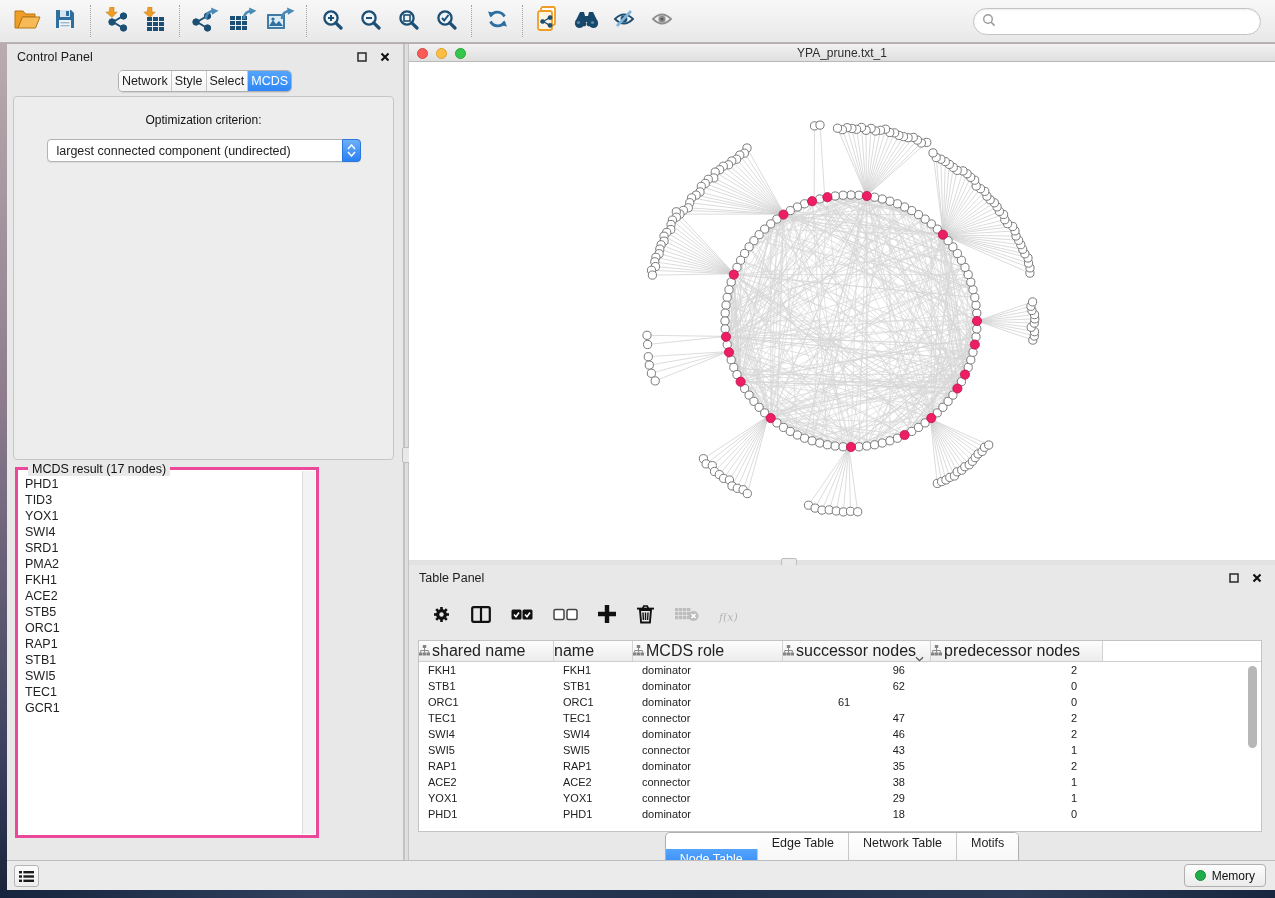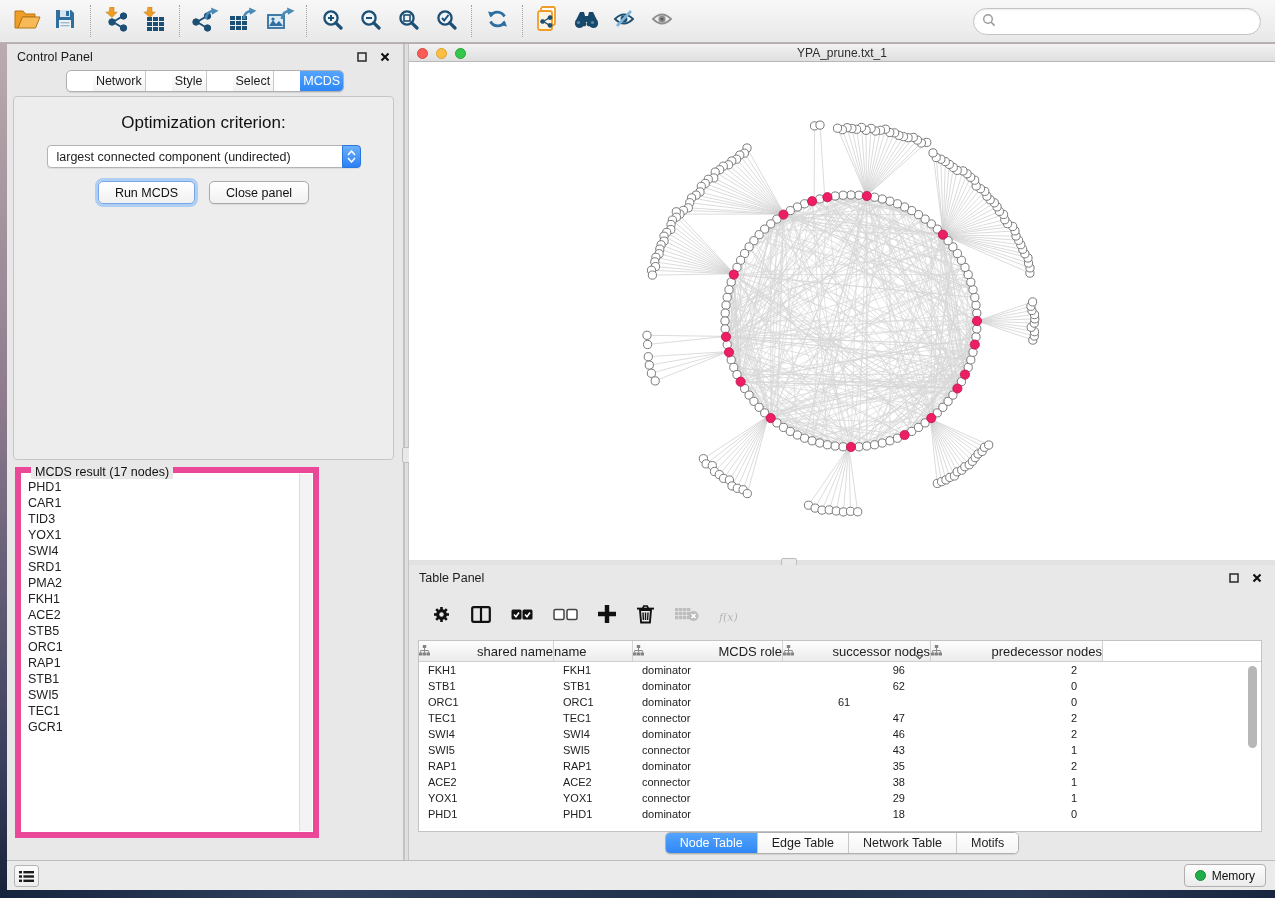--- a/index.html
+++ b/index.html
@@ -20,34 +20,34 @@
   .search-wrap{position:absolute;right:14px;top:8px;width:288px;height:27px;background:#fff;
     border:1px solid #c3c3c3;border-radius:14px;display:flex;align-items:center;padding-left:8px;box-shadow:inset 0 1px 2px #00000014;}
   .search-wrap input{border:none;outline:none;flex:1;height:20px;font-size:12px;font-family:"Liberation Sans",sans-serif;background:transparent;}
   
   .control-panel{position:absolute;left:7px;top:44px;width:397px;height:817px;background:#e8e8e8;border-right:1px solid #c2c2c2;}
   .panel-head{position:relative;height:26px;display:flex;align-items:center;padding:0 10px;font-size:12.5px;color:#1c1c1c;}
   .panel-head .spacer{flex:1;}
   .mini-btn{width:16px;height:16px;display:flex;align-items:center;justify-content:center;margin-left:7px;cursor:default;}
   .seg-tabs{display:flex;justify-content:center;}
   .seg{display:flex;border:1px solid #b0b0b0;border-radius:5px;overflow:hidden;background:#fff;box-shadow:0 1px 1px #00000018;}
-  .seg .tab{padding:3px 3px;font-size:12.5px;color:#1d1d1d;background:linear-gradient(#ffffff,#f3f3f3);border-right:1px solid #c8c8c8;cursor:default;margin-left:26px;}
+  .seg .tab{padding:3px 3px;font-size:12.5px;color:#1d1d1d;background:linear-gradient(#ffffff,#f3f3f3);border-right:1px solid #c8c8c8;cursor:default;}
   .seg .tab:last-child{border-right:none;}
   .seg .tab.active{background:linear-gradient(#55a5fd,#2f87f6);color:#fff;border-right-color:#2f87f6;}
   .cp-card{position:absolute;left:6px;right:9px;top:52px;height:364px;background:#ededed;border:1px solid #c6c6c6;border-radius:4px;}
-  .crit-label{margin-top:16px;text-align:center;font-size:17px;color:#111;}
+  .crit-label{margin-top:16px;text-align:center;font-size:12px;color:#111;}
   .select-box{position:relative;margin:12px auto 0;width:314px;height:23px;background:#fff;border:1px solid #b3b3b3;border-radius:4px;
     display:flex;align-items:center;font-size:12.5px;padding-left:9px;box-shadow:0 1px 1px #00000012;}
   .select-cap{position:absolute;right:-1px;top:-1px;bottom:-1px;width:19px;border-radius:0 4px 4px 0;
     background:linear-gradient(#6cb0fe,#2a80f4);display:flex;flex-direction:column;align-items:center;justify-content:center;gap:1px;border:1px solid #2a77e0;}
   .btn-row{display:flex;justify-content:center;gap:14px;margin-top:13px;}
   .mac-btn{height:23px;padding:0 16px;background:linear-gradient(#ffffff,#f1f1f1);border:1px solid #a9a9a9;border-radius:5px;
     font-size:12.5px;font-family:"Liberation Sans",sans-serif;color:#111;box-shadow:0 1px 1px #00000014;}
   .mac-btn.focused{box-shadow:0 0 0 3px #8fbdf7a8;border-color:#77a5e8;}
-  .result-box{position:absolute;left:8px;top:423px;width:304px;height:371px;border:6px solid #ec4899;background:#fff;}
+  .result-box{position:absolute;left:8px;top:423px;width:304px;height:371px;border:3px solid #ec4899;background:#fff;}
   .result-title{position:absolute;left:10px;top:-8px;background:#e8e8e8;padding:0 4px;font-size:12.5px;color:#111;}
   .result-list{position:absolute;inset:6px 14px 2px 7px;overflow:hidden;font-size:12.5px;line-height:16px;}
   .result-scroll{position:absolute;top:1px;bottom:1px;right:1px;width:13px;background:#f3f3f3;border-left:1px solid #ddd;}
   
   .v-split{position:absolute;left:404px;top:44px;width:5px;height:817px;background:#dfdfdf;border-left:1px solid #c4c4c4;border-right:1px solid #c4c4c4;}
   .v-split .grip{position:absolute;top:403px;left:-3px;width:9px;height:16px;background:#e9e9e9;border:1px solid #bdbdbd;border-radius:2px;}
   .h-split{position:absolute;left:409px;top:560px;right:0;height:5px;background:#e2e2e2;}
   .h-split .grip{position:absolute;left:372px;top:-2px;width:16px;height:8px;background:#e9e9e9;border:1px solid #bdbdbd;border-radius:2px;}
   
   .net-window{position:absolute;left:409px;top:44px;right:0;height:516px;}
@@ -59,34 +59,34 @@
   .light.green{background:#34c84a;border:1px solid #27a53a;}
   .net-title{font-size:12px;color:#2e2e2e;}
   .net-canvas{height:498px;background:#fff;}
   
   .table-panel{position:absolute;left:409px;top:565px;right:0;height:296px;background:#e8e8e8;}
   .tp-toolbar{position:absolute;left:9px;right:12px;top:30px;height:42px;display:flex;align-items:center;gap:20px;padding-left:14px;}
   .tp-ico{display:flex;align-items:center;justify-content:center;}
   .fx{font-family:"DejaVu Serif","Liberation Serif",serif;font-style:italic;font-size:11px;color:#b5b5b5;}
   .data-table{position:absolute;left:9px;right:13px;top:75px;height:192px;background:#fff;border:1px solid #c3c3c3;overflow:hidden;}
   .thead{display:flex;height:21px;border-bottom:1px solid #cfcfcf;}
-  .th{display:flex;align-items:center;justify-content:space-between;gap:14px;font-size:13px;color:#222;
+  .th{display:flex;align-items:center;justify-content:flex-start;gap:2px;font-size:16px;color:#222;
     background:linear-gradient(#fdfdfd,#ececec);border-right:1px solid #d2d2d2;position:relative;}
   .th.filler{flex:1;background:#fff;border-right:none;}
   .tr{display:flex;height:16px;align-items:center;font-size:11px;}
   .td{overflow:hidden;white-space:nowrap;}
   .td.l{padding-left:9px;text-align:left;}
   .td.r{padding-right:26px;text-align:right;}
   .tbl-scroll{position:absolute;top:24px;bottom:4px;right:3px;width:10px;}
   .tbl-thumb{position:absolute;top:1px;width:9px;height:82px;background:#b7b7b7;border-radius:5px;}
   .tp-tabs{position:absolute;left:0;right:0;top:267px;display:flex;justify-content:center;}
   .seg2{display:flex;border:1px solid #b0b0b0;border-radius:5px;overflow:hidden;background:#fff;box-shadow:0 1px 1px #00000018;}
   .seg2 .tab{padding:3px 14px;font-size:12.5px;color:#1d1d1d;background:linear-gradient(#ffffff,#f4f4f4);border-right:1px solid #c8c8c8;}
   .seg2 .tab:last-child{border-right:none;}
-  .seg2 .tab.active{background:linear-gradient(#55a5fd,#2f87f6);color:#fff;}
+  .seg2 .tab.active{background:linear-gradient(#55a5fd,#2f87f6);color:#fff;margin-top:16px;}
   
   .status-bar{position:absolute;left:7px;right:0;bottom:8px;height:30px;background:#ebebeb;border-top:1px solid #bdbdbd;}
   .status-left-btn{position:absolute;left:7px;top:4px;width:25px;height:22px;background:linear-gradient(#fbfbfb,#ededed);
     border:1px solid #b4b4b4;border-radius:3px;display:flex;align-items:center;justify-content:center;}
   .memory-btn{position:absolute;right:9px;top:3px;height:23px;padding:0 10px;display:flex;align-items:center;gap:6px;
     background:linear-gradient(#fdfdfd,#ebebeb);border:1px solid #b0b0b0;border-radius:4px;font-size:12px;color:#111;}
   .mem-dot{width:11px;height:11px;border-radius:50%;background:#1faf4a;border:1px solid #158a38;}
 </style>
 </head>
 <body>
@@ -311,31 +311,26 @@
         <span>largest connected component (undirected)</span>
         <span class="select-cap">
           <svg width="9" height="6" viewBox="0 0 9 6">
               <path d="M1 5l3.5-4L8 5" fill="none" stroke="#fff" stroke-width="1.5"></path>
             </svg>
           <svg width="9" height="6" viewBox="0 0 9 6">
               <path d="M1 1l3.5 4L8 1" fill="none" stroke="#fff" stroke-width="1.5"></path>
             </svg>
         </span>
       </div>
-      <div class="btn-row">
-        <button class="mac-btn focused">Run MCDS</button>
-        <button class="mac-btn">Close panel</button>
-      </div>
     </div>
 
     <div class="result-box">
       <div class="result-title">MCDS result (17 nodes)</div>
       <div class="result-list" id="result-list">
           <div>PHD1</div>
-          <div>CAR1</div>
           <div>TID3</div>
           <div>YOX1</div>
           <div>SWI4</div>
           <div>SRD1</div>
           <div>PMA2</div>
           <div>FKH1</div>
           <div>ACE2</div>
           <div>STB5</div>
           <div>ORC1</div>
           <div>RAP1</div>

